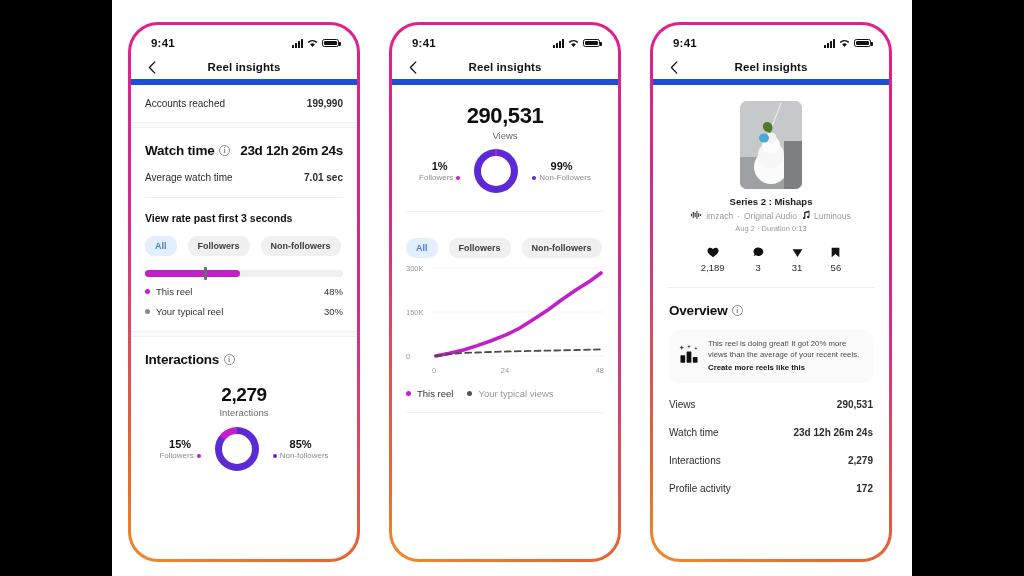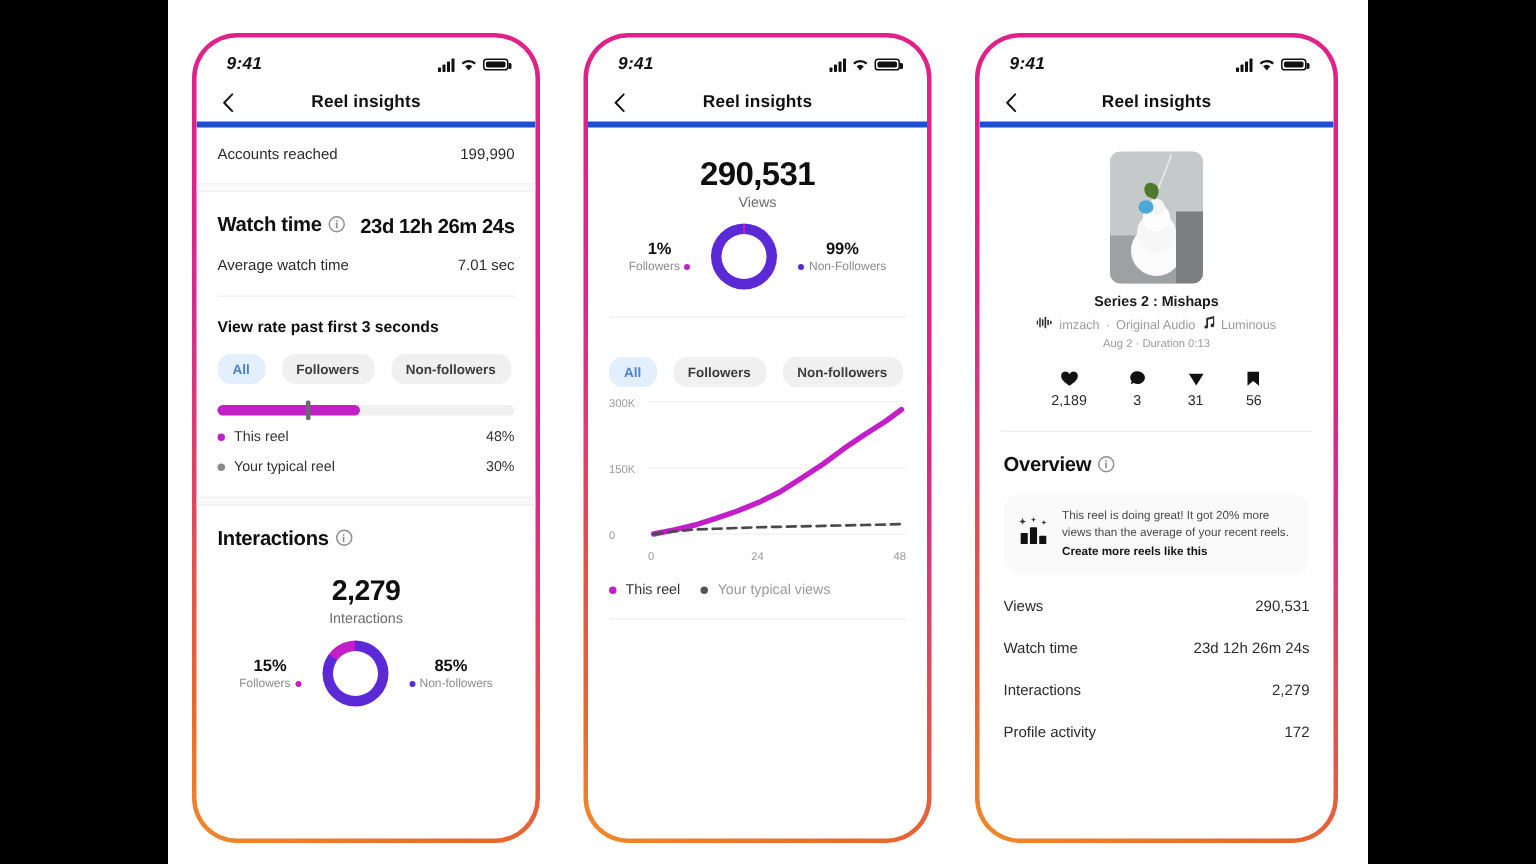--- a/index.html
+++ b/index.html
@@ -29,46 +29,46 @@
     width:100%; height:100%;
     background:#ffffff;
     border-radius:27px;
     overflow:hidden;
   }
   
   .statusbar{
     height:30px; display:flex; align-items:center; justify-content:space-between;
     padding:6px 18px 0 20px;
   }
-  .st-time{ font-size:11.5px; font-weight:bold; color:#111; letter-spacing:.2px;font-style:italic;}
+  .st-time{ font-size:11.5px; font-weight:bold; color:#111; letter-spacing:.2px;}
   .st-icons{ display:flex; align-items:center; gap:4px; }
   .sig{ display:flex; align-items:flex-end; gap:1px; height:9px;}
   .sig i{ display:block; width:2px; background:#111; border-radius:.5px;}
   .sig i:nth-child(1){height:3px}.sig i:nth-child(2){height:5px}
   .sig i:nth-child(3){height:7px}.sig i:nth-child(4){height:9px}
   .wifi{ width:11px; height:9px; position:relative;}
   .wifi svg{ display:block; }
   .batt{ width:17px;height:8.5px;border:1.2px solid #111;border-radius:2.4px;position:relative;}
   .batt::after{content:"";position:absolute;right:-3px;top:2.2px;width:1.6px;height:3.6px;background:#111;border-radius:0 1px 1px 0;}
   .batt i{position:absolute;left:1px;top:1px;bottom:1px;width:12.5px;background:#111;border-radius:1.2px;}
   
   .navbar{
     position:relative; height:30px; display:flex; align-items:center; justify-content:center;
-    border-bottom:4px solid #1d4ed8;
+    border-bottom:6px solid #1d4ed8;
   }
   .nav-title{ font-size:11.5px; font-weight:bold; color:#111; letter-spacing:.1px;}
   .back{ position:absolute; left:13px; top:50%; transform:translateY(-50%); width:16px;height:16px;
          display:flex;align-items:center;justify-content:center; cursor:pointer;}
   .back svg{display:block}
   .content{ height:calc(100% - 60px); overflow:hidden; }
   .pad{ padding:0 14px; }
   
   .row{ display:flex; align-items:center; justify-content:space-between; }
   .row-label{ font-size:10px; color:#2b2b2b; }
-  .row-value{ font-size:10px; color:#2b2b2b; }
+  .row-value{ font-size:10px; color:#2b2b2b;font-weight:bold; }
   .sep{ height:1px; background:#efefef; margin:0 14px; }
   .block-sep{ height:6px; background:#fafafa; border-top:1px solid #f1f1f1; border-bottom:1px solid #f1f1f1;}
   .h-title{ font-size:13.5px; font-weight:bold; color:#0f0f0f; letter-spacing:-.2px;}
   .h-value{ font-size:13.5px; font-weight:bold; color:#0f0f0f; letter-spacing:-.3px;}
   .sub-title{ font-size:10.5px; font-weight:bold; color:#0f0f0f; }
   .info-i{ display:inline-flex; width:11px;height:11px;border:1.1px solid #8e8e8e;border-radius:50%;
            align-items:center;justify-content:center;font-size:7.5px;color:#8e8e8e;font-weight:bold;
            font-family:"Liberation Serif",serif; line-height:1; vertical-align:middle;}
   
   .chips{ display:flex; gap:11px; }

